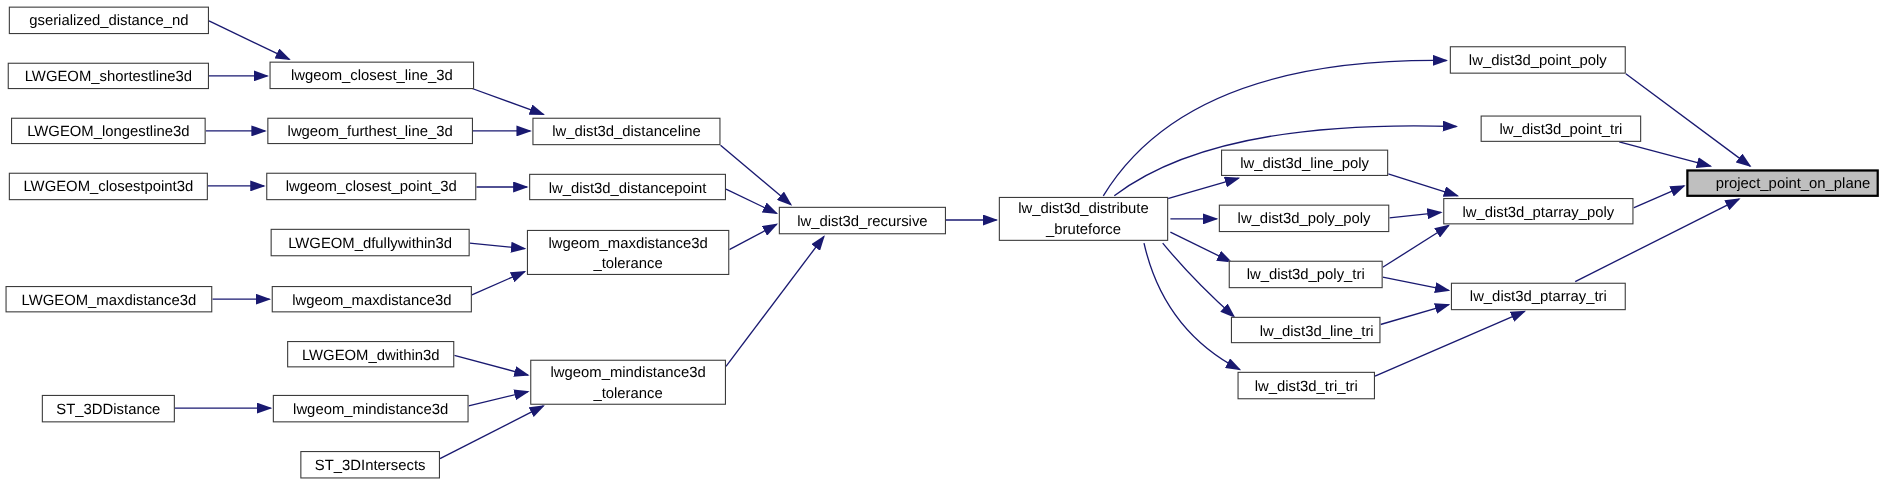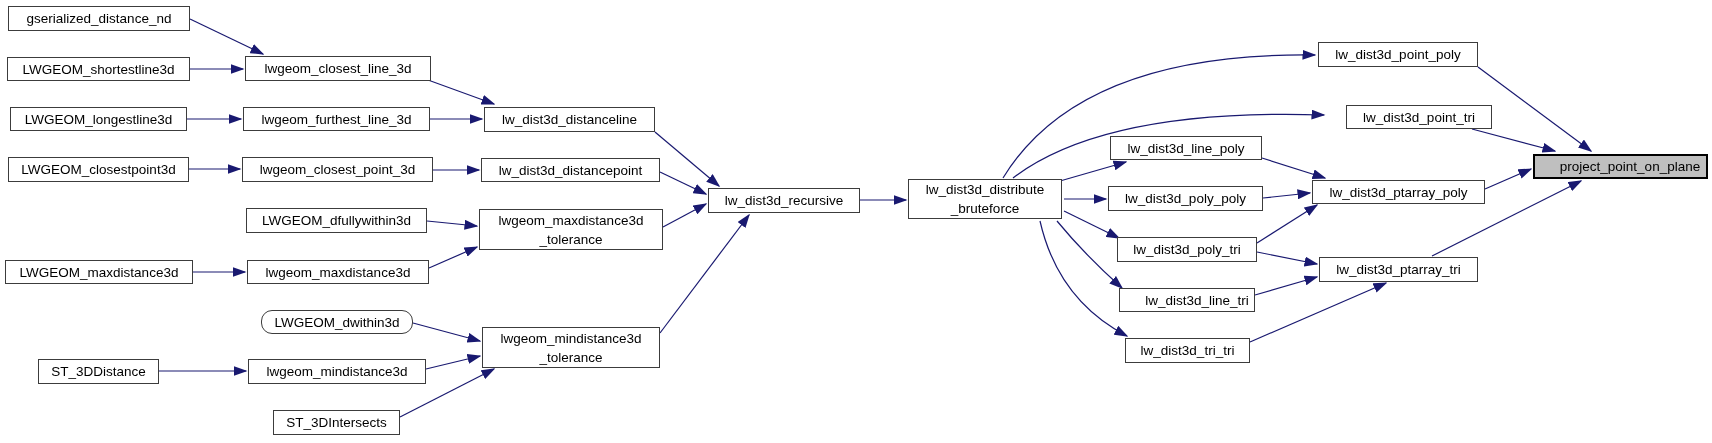--- a/index.html
+++ b/index.html
@@ -97,21 +97,21 @@
       </div>
       <div class="node" style="left: 242px; top: 157px; width: 191px; height: 25px;">
         <span>lwgeom_closest_point_3d</span>
       </div>
       <div class="node" style="left: 246px; top: 208px; width: 181px; height: 25px;">
         <span>LWGEOM_dfullywithin3d</span>
       </div>
       <div class="node" style="left: 247px; top: 260px; width: 182px; height: 24px;">
         <span>lwgeom_maxdistance3d</span>
       </div>
-      <div class="node" style="left: 261px; top: 310px; width: 152px; height: 24px; border-radius: 11px;">
+      <div class="node" style="left: 261px; top: 310px; width: 152px; height: 24px;">
         <span>LWGEOM_dwithin3d</span>
       </div>
       <div class="node" style="left: 248px; top: 359px; width: 178px; height: 25px;">
         <span>lwgeom_mindistance3d</span>
       </div>
       <div class="node" style="left: 273px; top: 410px; width: 127px; height: 25px;">
         <span>ST_3DIntersects</span>
       </div>
       <div class="node" style="left: 484px; top: 107px; width: 171px; height: 25px;">
         <span>lw_dist3d_distanceline</span>

